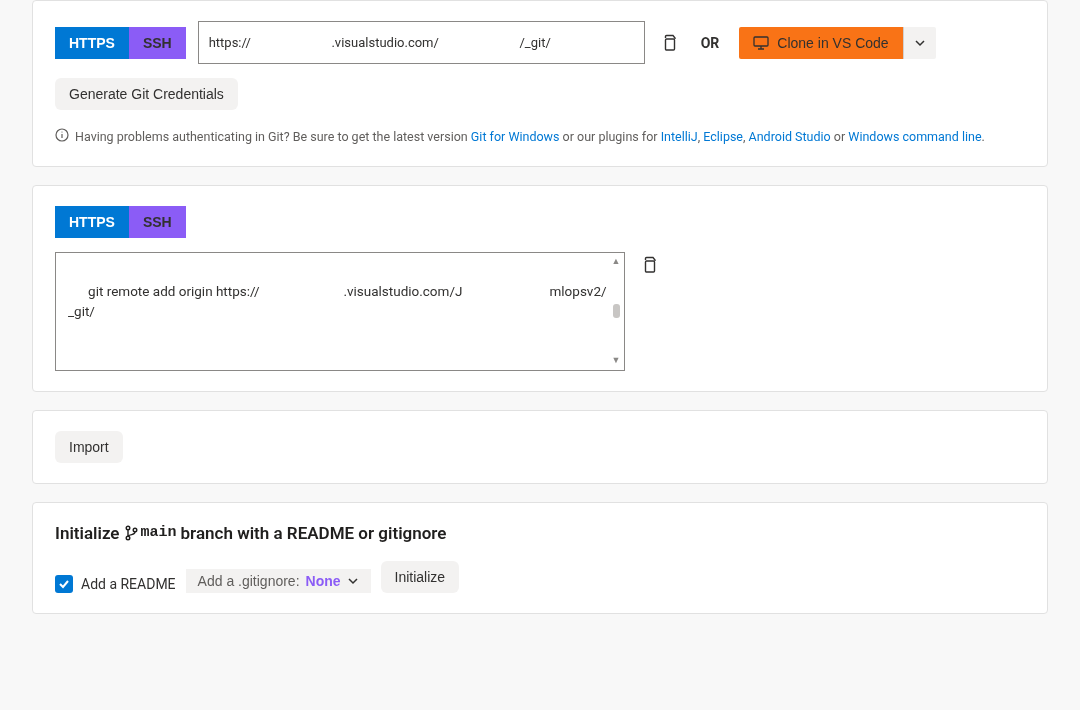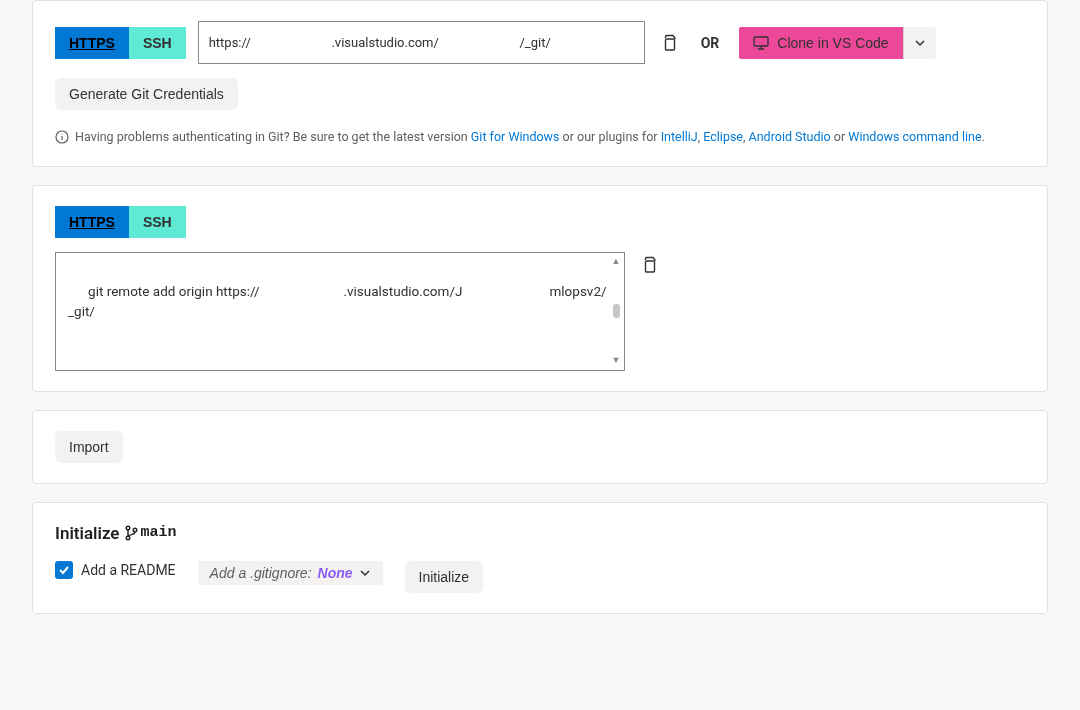--- a/index.html
+++ b/index.html
@@ -38,27 +38,26 @@
     }
     .tab-group {
       display: flex;
     }
     .tab {
       padding: 8px 14px;
       font-size: 14px;
       font-weight: 600;
       border: none;
       cursor: pointer;
-      background: #5eead4;
+      background: #8b5cf6;
       color: #323130;
     }
     .tab.active {
       background: #0078d4;
-      color: #000000;
-      text-decoration: underline;
+      color: #ffffff;
     }
     .url-input {
       flex: 0 0 auto;
       width: 447px;
       height: 43px;
       padding: 6px 10px;
       border: 1px solid #8a8886;
       font-size: 13px;
       font-family: inherit;
       color: #323130;
@@ -81,21 +80,21 @@
     }
     .split-button {
       display: flex;
       border-radius: 2px;
       overflow: hidden;
     }
     .split-button .main-btn {
       display: flex;
       align-items: center;
       gap: 8px;
-      background: #ec4899;
+      background: #f97316;
       border: none;
       padding: 8px 14px;
       font-size: 14px;
       cursor: pointer;
       color: #323130;
     }
     .split-button .dropdown-btn {
       background: #f3f2f1;
       border: none;
       border-left: 1px solid #d2d0ce;
@@ -113,21 +112,21 @@
       cursor: pointer;
       color: #323130;
       border-radius: 6px;
       font-weight: 400;
     }
     .secondary-row {
       margin-top: 14px;
     }
     .info-row {
       display: flex;
-      align-items: center;
+      align-items: flex-start;
       gap: 6px;
       margin-top: 18px;
       font-size: 12.5px;
       color: #605e5c;
       line-height: 1.4;
     }
     .info-row a {
       color: #0078d4;
       text-decoration: none;
     }
@@ -179,22 +178,22 @@
       font-family: "Consolas", "Courier New", monospace;
       font-weight: 700;
       font-size: 15px;
       text-align: center;
     }
     .title-rest {
       font-weight: 600;
     }
     .init-row {
       display: flex;
-      align-items: flex-start;
-      gap: 22px;
+      align-items: flex-end;
+      gap: 10px;
     }
     .checkbox-wrap {
       display: flex;
       align-items: center;
       gap: 8px;
       cursor: pointer;
     }
     .checkbox-box {
       width: 18px;
       height: 18px;
@@ -208,21 +207,20 @@
     .select-btn {
       display: flex;
       align-items: center;
       gap: 6px;
       background: #f3f2f1;
       border: none;
       padding: 4px 12px;
       font-size: 14px;
       cursor: pointer;
       color: #323130;
-      font-style: italic;
     }
     .select-btn .label-muted {
       color: #605e5c;
     }
     .select-btn .label-strong {
       font-weight: 600;
       color: #8b5cf6;
     }
     svg { display: block; }
   </style>
@@ -310,20 +308,21 @@
     <span>Initialize </span>
     <span class="branch-chip">
       <svg width="14" height="16" viewBox="0 0 14 16" fill="none" stroke="currentColor" stroke-width="1.4">
         <circle cx="4" cy="3" r="1.8"></circle>
         <circle cx="4" cy="13" r="1.8"></circle>
         <circle cx="11" cy="5" r="1.8"></circle>
         <path d="M4 5v6M11 7c0 3-4 2-7 4"></path>
       </svg>
       <span>main</span>
     </span>
+    <span class="title-rest"> branch with a README or gitignore</span>
   </h2>
 
   <div class="init-row">
     <label class="checkbox-wrap">
       <span class="checkbox-box">
         <svg width="12" height="12" viewBox="0 0 12 12" fill="none" stroke="white" stroke-width="2">
           <path d="M2 6l3 3 5-6"></path>
         </svg>
       </span>
       <span>Add a README</span>

